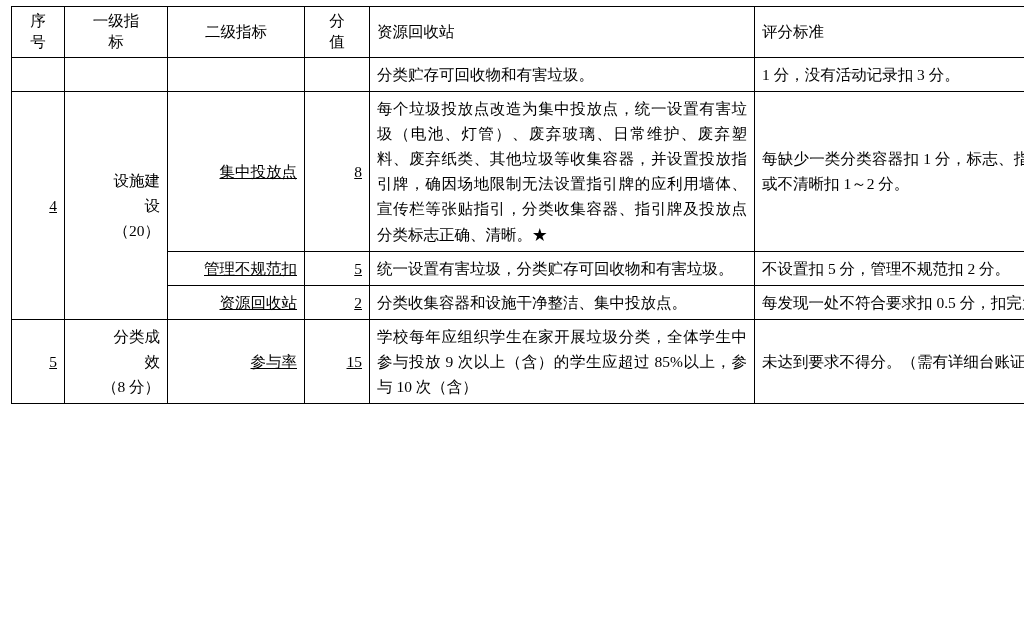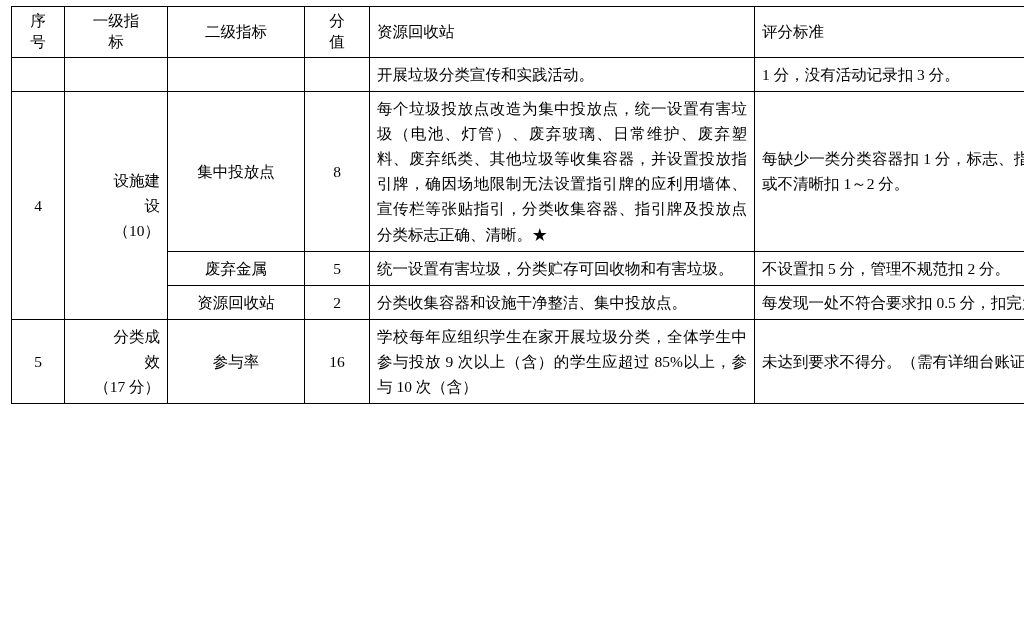--- a/index.html
+++ b/index.html
@@ -41,21 +41,21 @@
     padding-bottom: 10px;
   }
   .c-no      { width: 38px;  text-align: center; }
   .c-lvl1    { width: 88px;  text-align: center; }
   .c-lvl2    { width: 122px; text-align: center; }
   .c-score   { width: 50px;  text-align: center; }
   .c-content { width: 370px; text-align: justify; text-justify: inter-ideograph; }
   .c-std     { width: 330px; text-align: justify; text-justify: inter-ideograph; }
   .head-stack { line-height: 1.35; }
 
-  td.cell-center { text-align: center; }
+  td.cell-center { text-align: right; text-decoration: underline; }
   td.cell-body   { text-align: justify; text-justify: inter-ideograph; }
 
   .vmid { vertical-align: middle; }
 
   .lvl1-stack {
     line-height: 1.62;
     text-align: right;
   }
 </style>
 </head>
@@ -88,63 +88,63 @@
         <th class="c-std">评分标准</th>
       </tr>
     </thead>
     <tbody>
 
       <tr>
         <td class="c-no cell-center"></td>
         <td class="c-lvl1 cell-center"></td>
         <td class="c-lvl2 cell-center"></td>
         <td class="c-score cell-center"></td>
-        <td class="c-content cell-body">开展垃圾分类宣传和实践活动。</td>
+        <td class="c-content cell-body">分类贮存可回收物和有害垃圾。</td>
         <td class="c-std cell-body">1 分，没有活动记录扣 3 分。</td>
       </tr>
 
       <tr>
         <td class="c-no cell-center vmid" rowspan="3">4</td>
         <td class="c-lvl1 vmid" rowspan="3">
           <div class="lvl1-stack">
             <div>设施建</div>
             <div>设</div>
-            <div>（10）</div>
+            <div>（20）</div>
           </div>
         </td>
         <td class="c-lvl2 cell-center">集中投放点</td>
         <td class="c-score cell-center">8</td>
         <td class="c-content cell-body">每个垃圾投放点改造为集中投放点，统一设置有害垃圾（电池、灯管）、废弃玻璃、日常维护、废弃塑料、废弃纸类、其他垃圾等收集容器，并设置投放指引牌，确因场地限制无法设置指引牌的应利用墙体、宣传栏等张贴指引，分类收集容器、指引牌及投放点分类标志正确、清晰。★</td>
         <td class="c-std cell-body">每缺少一类分类容器扣 1 分，标志、指引不正确或不清晰扣 1～2 分。</td>
       </tr>
 
       <tr>
-        <td class="c-lvl2 cell-center">废弃金属</td>
+        <td class="c-lvl2 cell-center">管理不规范扣</td>
         <td class="c-score cell-center">5</td>
         <td class="c-content cell-body">统一设置有害垃圾，分类贮存可回收物和有害垃圾。</td>
         <td class="c-std cell-body">不设置扣 5 分，管理不规范扣 2 分。</td>
       </tr>
 
       <tr>
         <td class="c-lvl2 cell-center">资源回收站</td>
         <td class="c-score cell-center">2</td>
         <td class="c-content cell-body">分类收集容器和设施干净整洁、集中投放点。</td>
         <td class="c-std cell-body">每发现一处不符合要求扣 0.5 分，扣完为止。</td>
       </tr>
 
       <tr>
         <td class="c-no cell-center vmid">5</td>
         <td class="c-lvl1 vmid">
           <div class="lvl1-stack">
             <div>分类成</div>
             <div>效</div>
-            <div>（17 分）</div>
+            <div>（8 分）</div>
           </div>
         </td>
         <td class="c-lvl2 cell-center">参与率</td>
-        <td class="c-score cell-center">16</td>
+        <td class="c-score cell-center">15</td>
         <td class="c-content cell-body">学校每年应组织学生在家开展垃圾分类，全体学生中参与投放 9 次以上（含）的学生应超过 85%以上，参与 10 次（含）</td>
         <td class="c-std cell-body">未达到要求不得分。（需有详细台账证明）</td>
       </tr>
 
     </tbody>
   </table>
 </div>
 
 </body></html>

